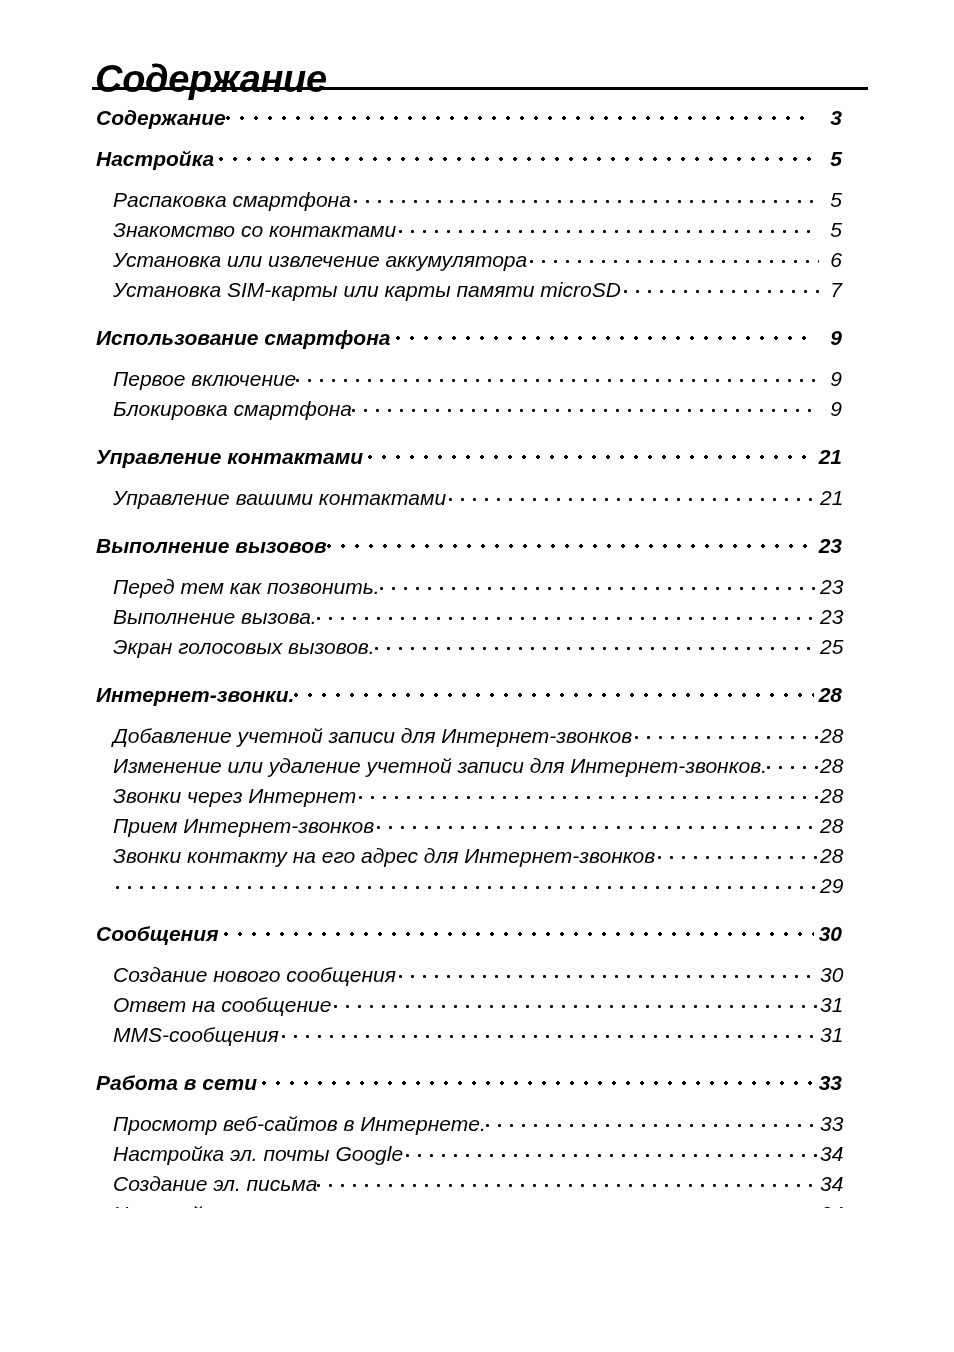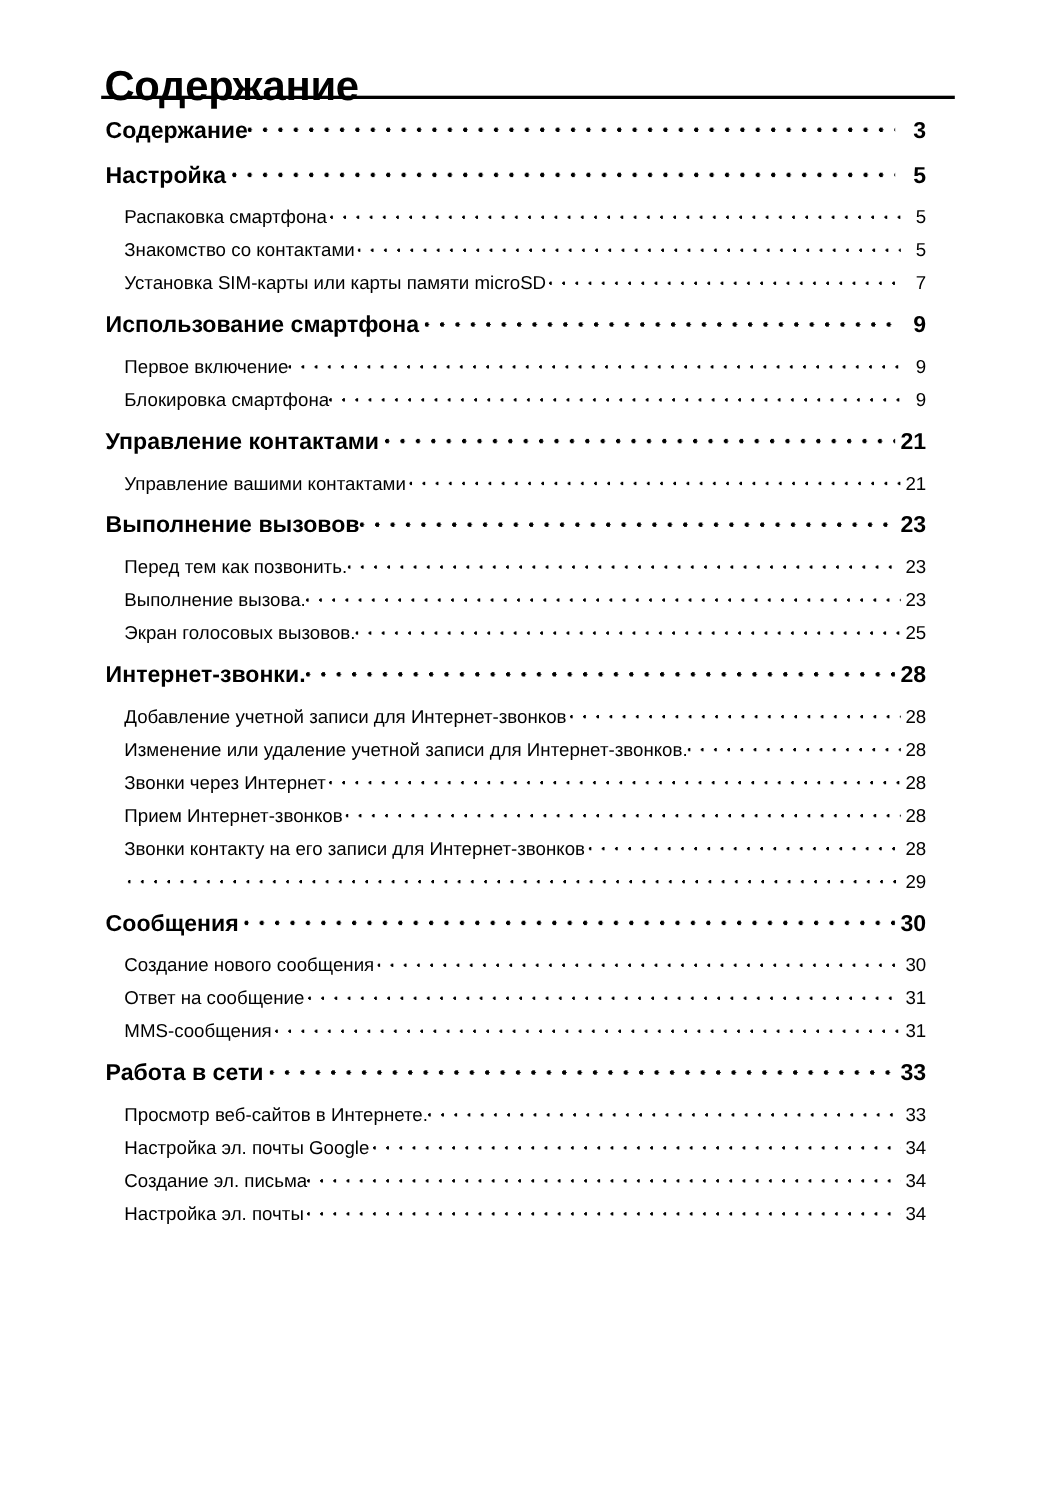--- a/index.html
+++ b/index.html
@@ -15,20 +15,21 @@
     color: #000000;
     -webkit-font-smoothing: antialiased;
   }
   .page {
     position: relative;
     width: 954px;
     height: 1208px;
     box-sizing: border-box;
     padding: 6px;
     overflow: hidden;
+    font-style: italic;
   }
   .page-title {
     position: absolute;
     left: 95px;
     top: 32px;
     font-size: 38px;
     font-weight: bold;
     letter-spacing: -0.3px;
     line-height: 44px;
     white-space: nowrap;
@@ -88,21 +89,21 @@
   }
   .toc-row.section .pageno {
     flex: 0 0 auto;
     width: 26px;
     text-align: right;
     white-space: nowrap;
   }
 
   
   .toc-row.entry {
-    font-size: 17px;
+    font-size: 21px;
     font-weight: normal;
     height: 30px;
     padding-left: 113px;
     padding-right: 112px;
     justify-content: flex-end;
   }
   .toc-row.entry .label {
     white-space: nowrap;
     flex: 0 0 auto;
   }
@@ -128,21 +129,21 @@
     flex: 0 0 auto;
     width: 22px;
     text-align: right;
     white-space: nowrap;
   }
 
   
   .toc-row.tight .leader { margin-left: 0px; }
 
   
-  .toc-row.section.gap-before { margin-top: 5px; }
+  .toc-row.section.gap-before { margin-top: 18px; }
 </style>
 </head>
 <body>
 
 <div class="page">
 
   <h1 class="page-title">Содержание</h1>
 
   <div class="title-rule"></div>
 
@@ -161,20 +162,25 @@
         <span class="label">Распаковка смартфона</span>
         <span class="leader"></span>
         <span class="pageno">5</span>
       </div>
       <div class="toc-row entry">
         <span class="label">Знакомство со контактами</span>
         <span class="leader"></span>
         <span class="pageno">5</span>
       </div>
       <div class="toc-row entry">
+        <span class="label">Установка или извлечение аккумулятора</span>
+        <span class="leader"></span>
+        <span class="pageno">6</span>
+      </div>
+      <div class="toc-row entry">
         <span class="label">Установка SIM-карты или карты памяти microSD</span>
         <span class="leader"></span>
         <span class="pageno">7</span>
       </div>
       <div class="toc-row section gap-before">
         <span class="label">Использование смартфона</span>
         <span class="leader"></span>
         <span class="pageno">9</span>
       </div>
       <div class="toc-row entry tight">
@@ -236,21 +242,21 @@
         <span class="label">Звонки через Интернет</span>
         <span class="leader"></span>
         <span class="pageno">28</span>
       </div>
       <div class="toc-row entry">
         <span class="label">Прием Интернет-звонков</span>
         <span class="leader"></span>
         <span class="pageno">28</span>
       </div>
       <div class="toc-row entry">
-        <span class="label">Звонки контакту на его записи для Интернет-звонков</span>
+        <span class="label">Звонки контакту на его адрес для Интернет-звонков</span>
         <span class="leader"></span>
         <span class="pageno">28</span>
       </div>
       <div class="toc-row entry">
         <span class="leader"></span>
         <span class="pageno">29</span>
       </div>
       <div class="toc-row section gap-before">
         <span class="label">Сообщения</span>
         <span class="leader"></span>

